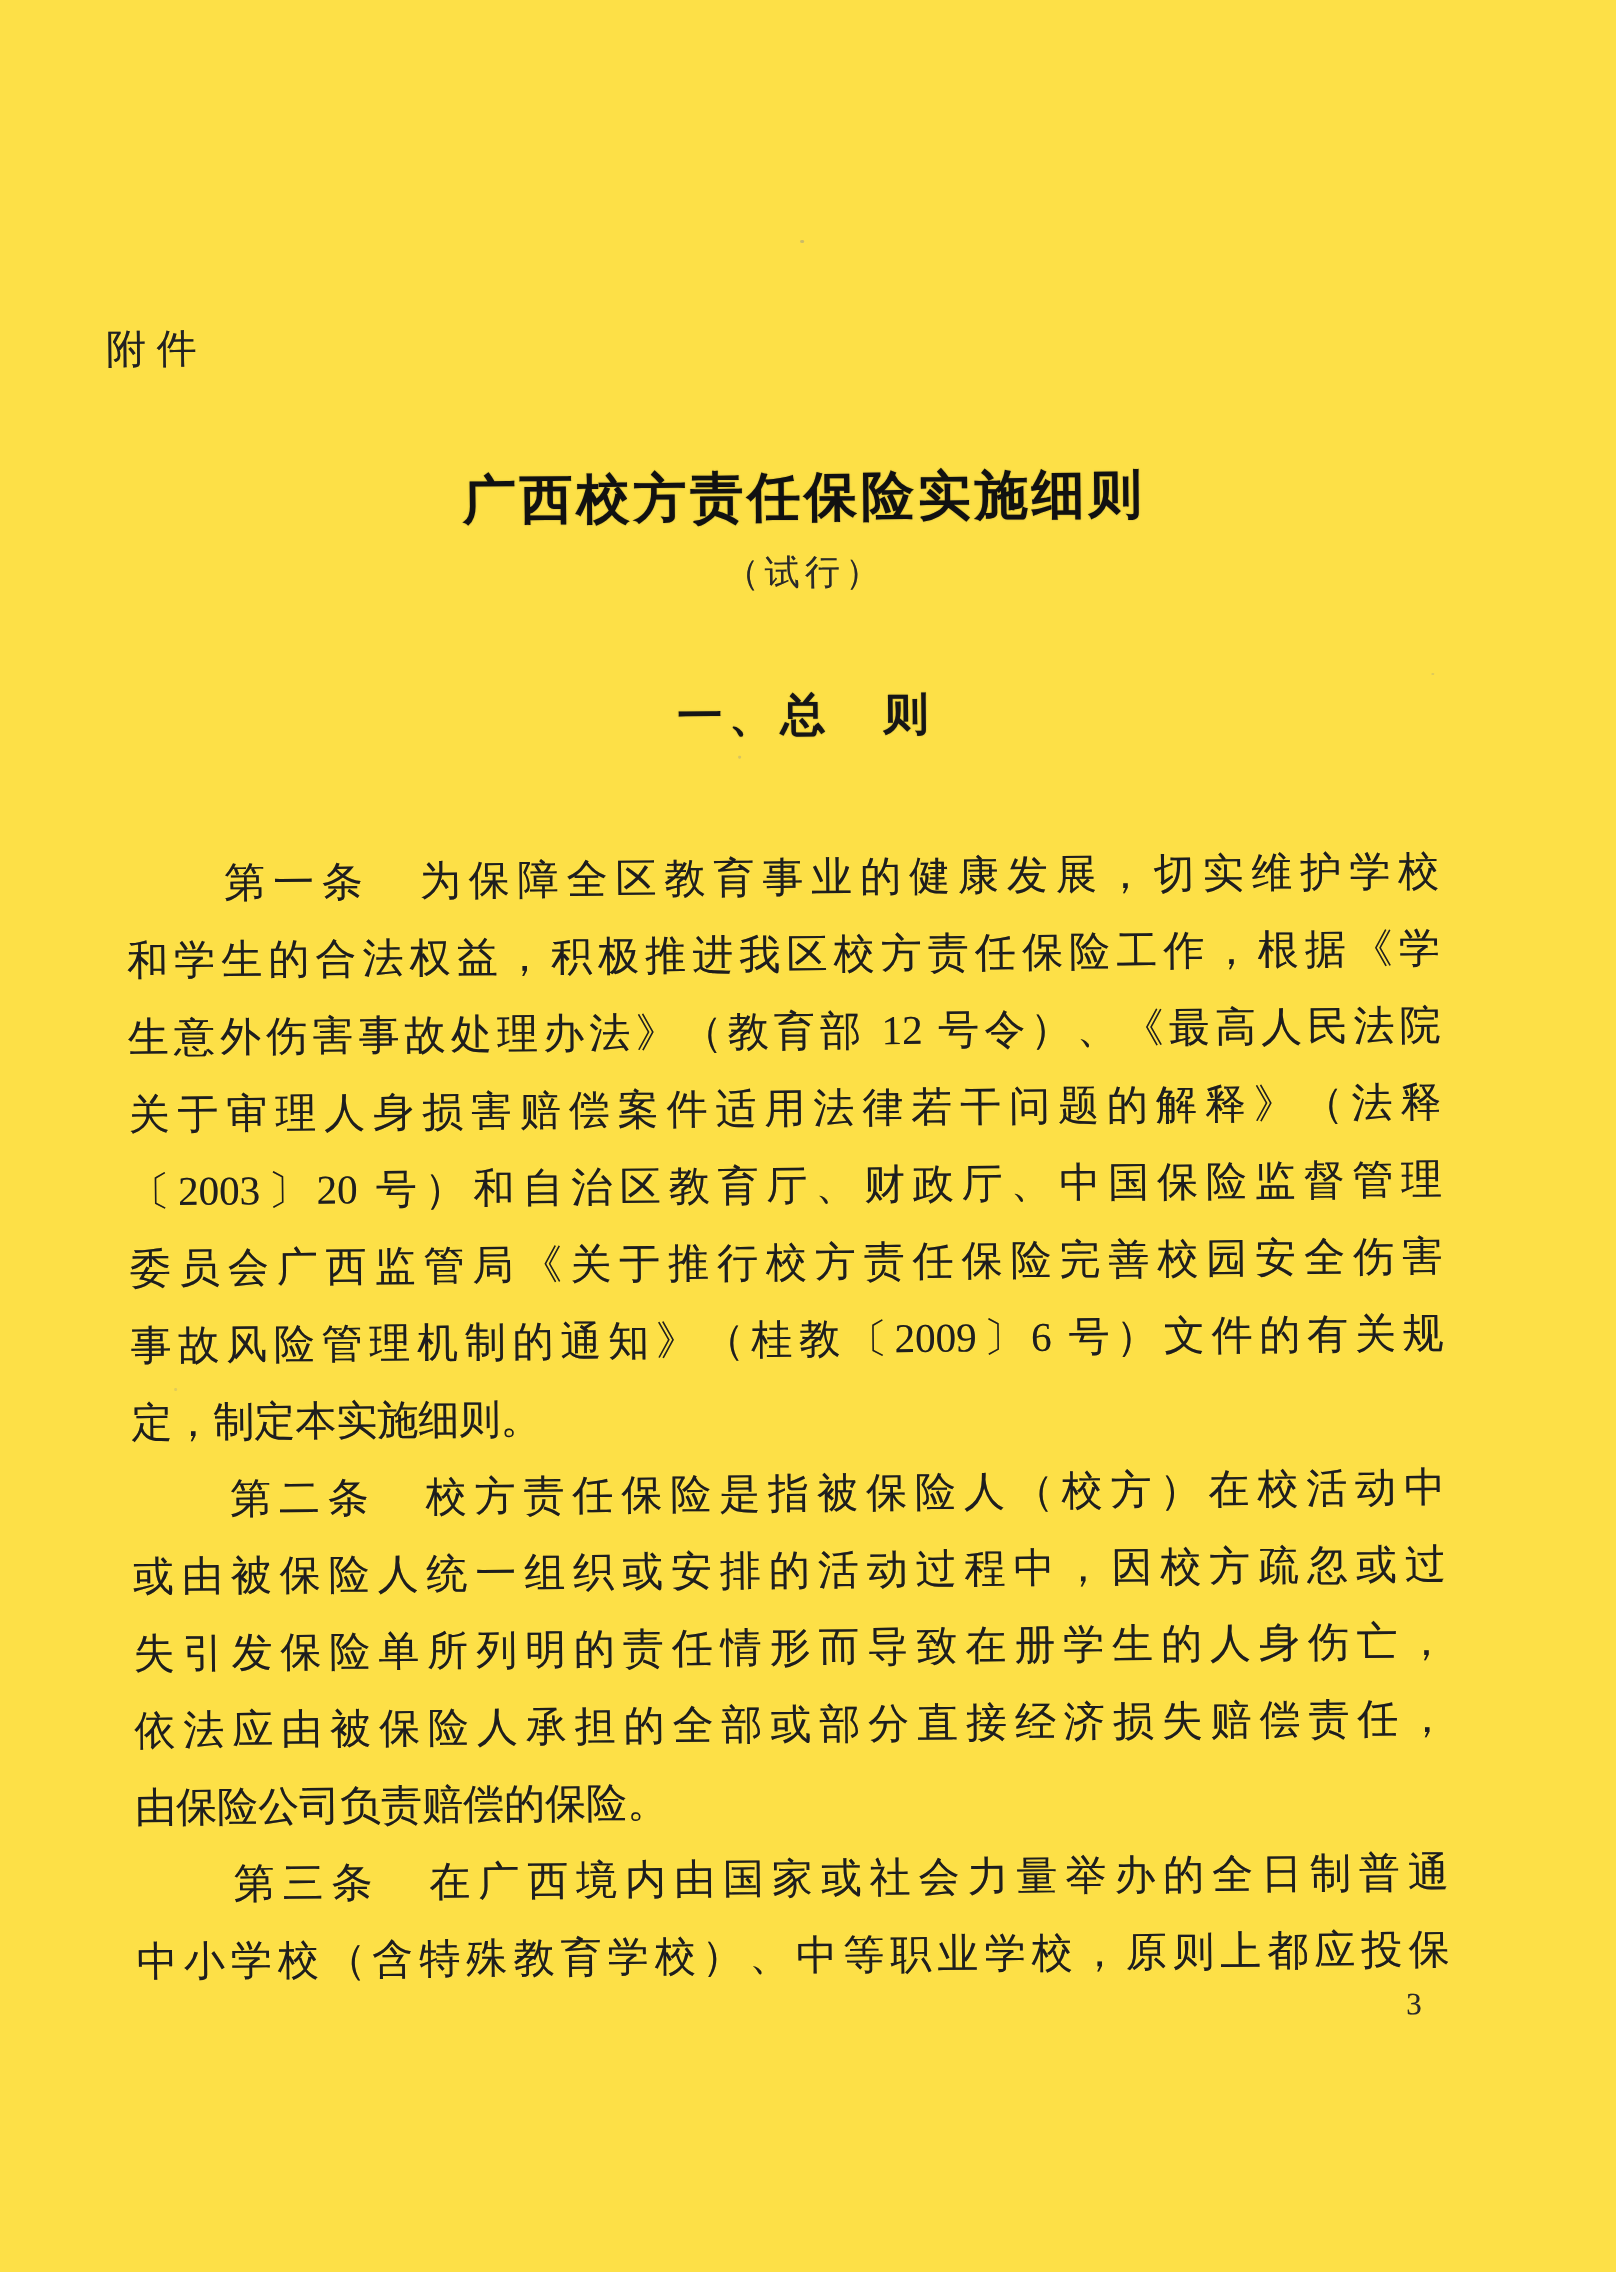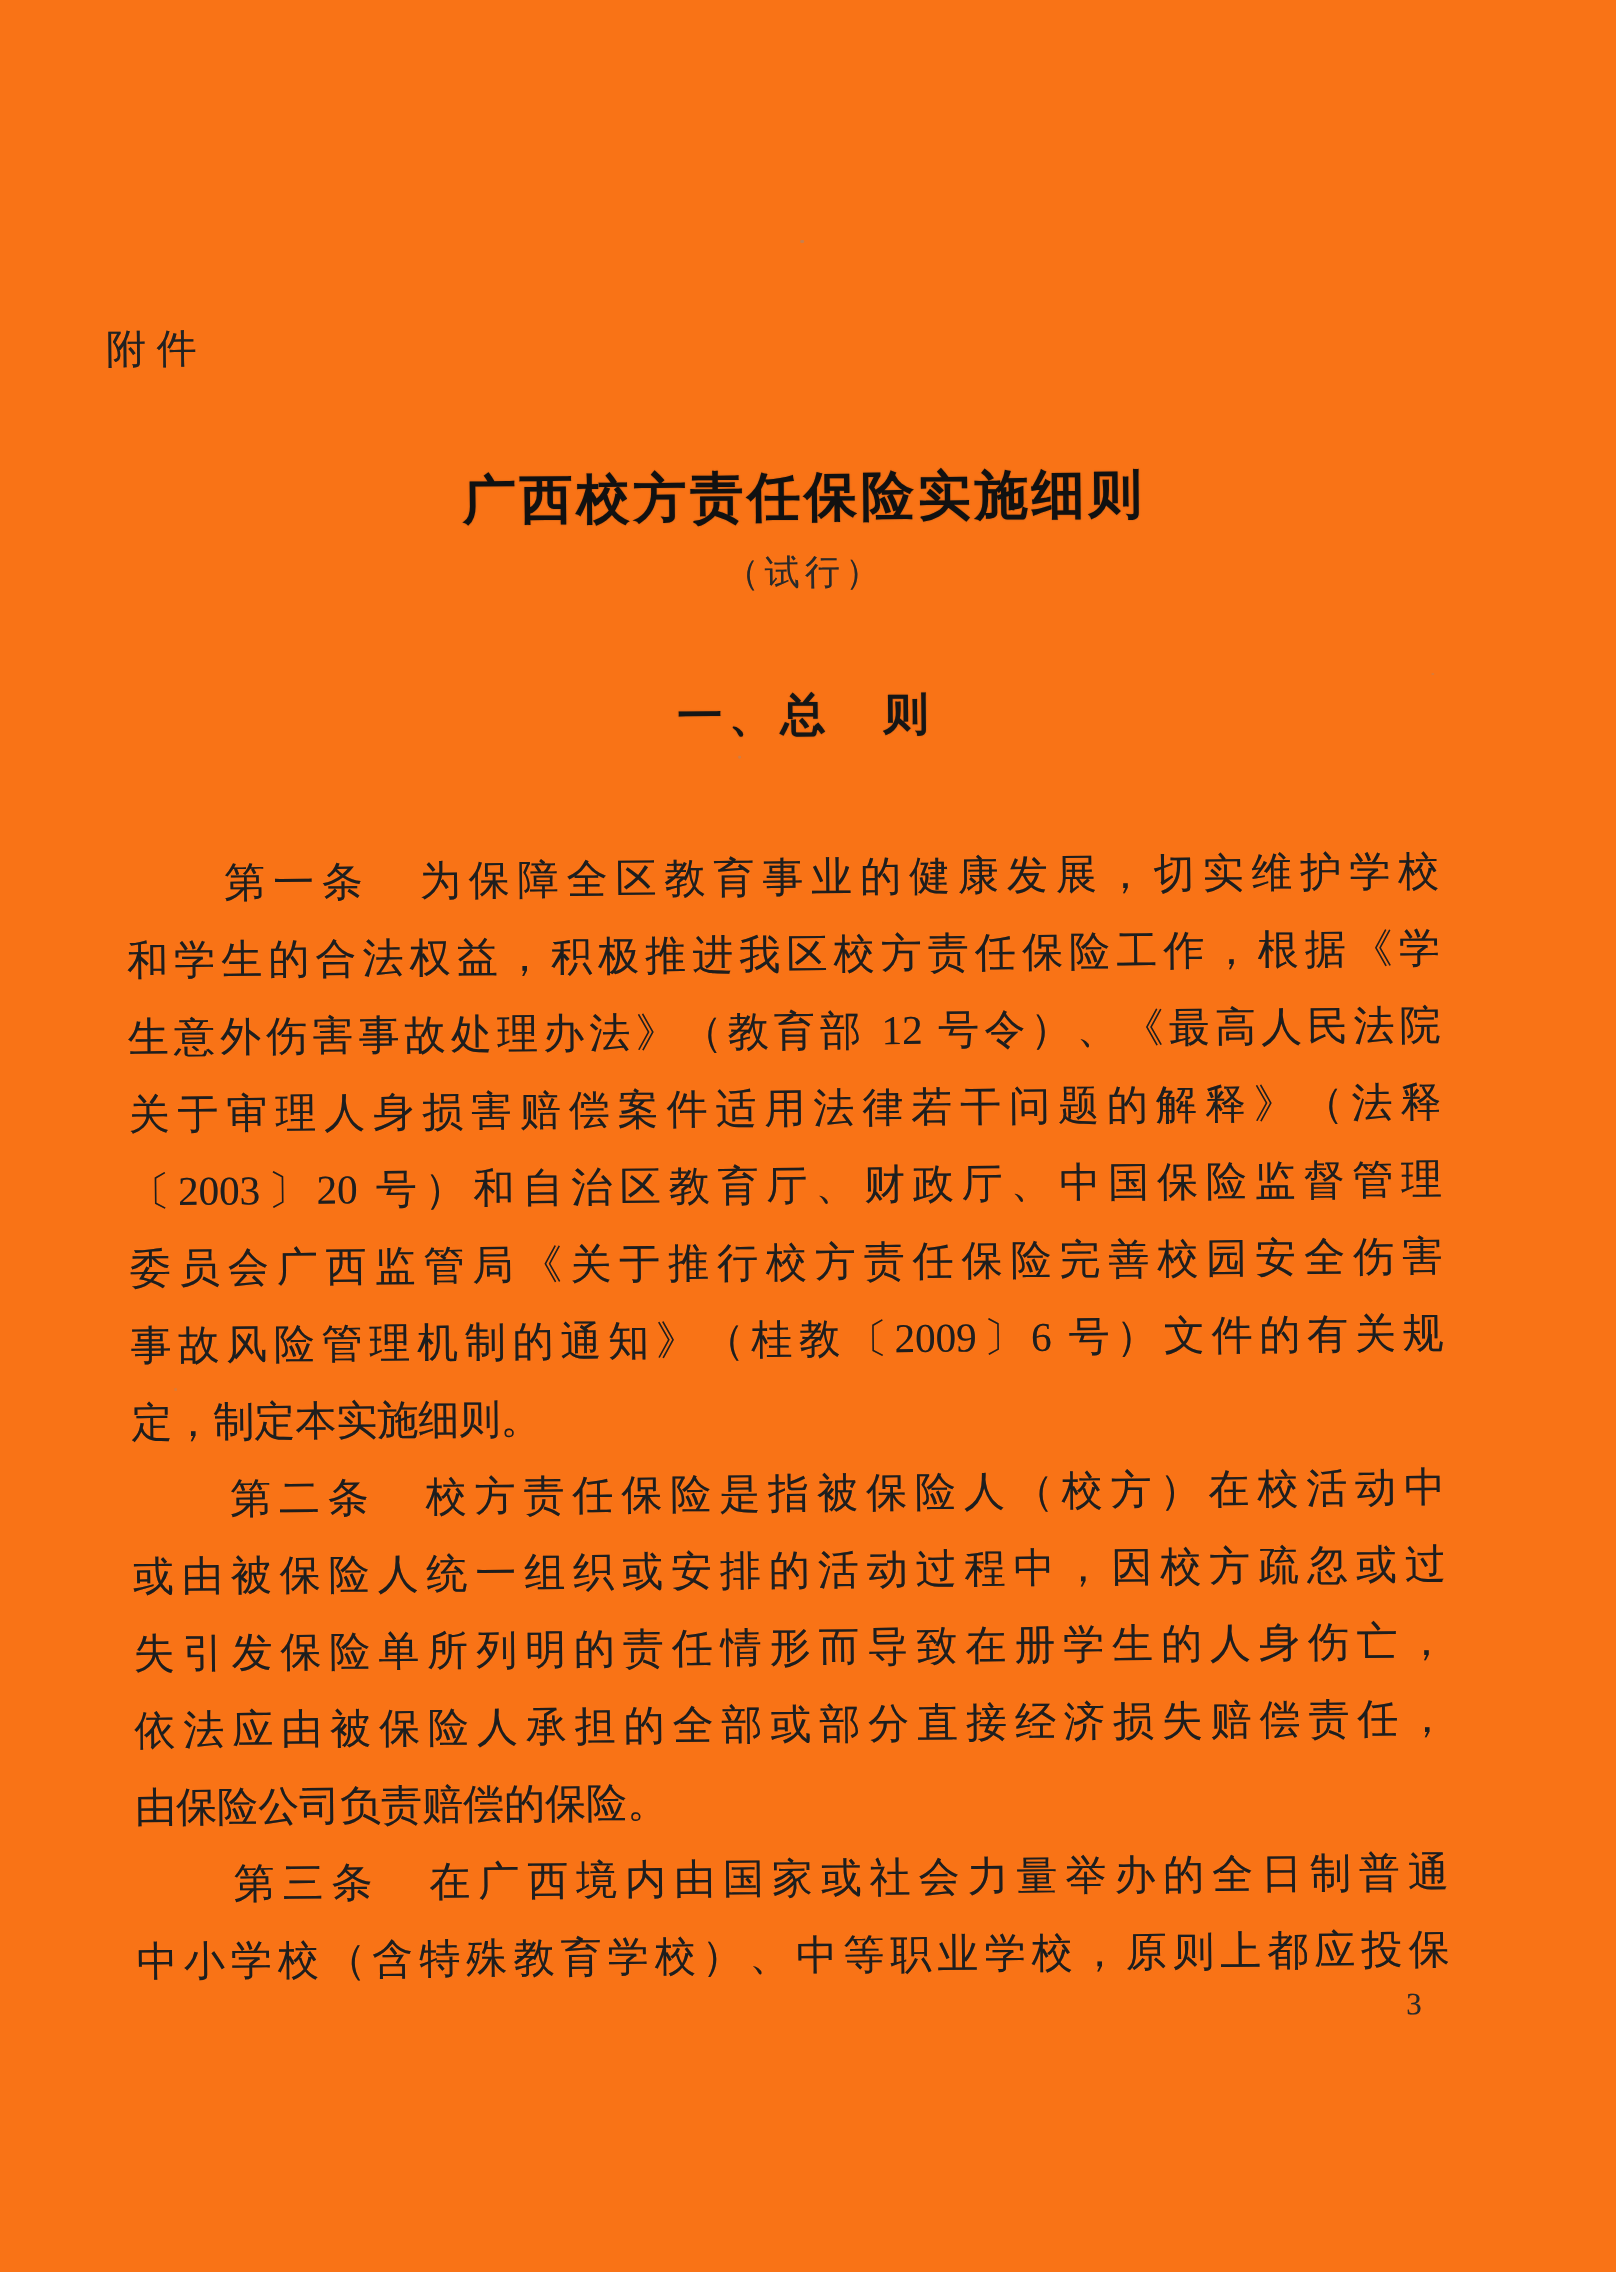--- a/index.html
+++ b/index.html
@@ -5,21 +5,21 @@
   html, body {
     margin: 0;
     padding: 0;
     background: #e8e8e8;
   }
   .page {
     position: relative;
     width: 1617px;
     height: 2273px;
     margin: 0 auto;
-    background: #f97316;
+    background: #fde047;
     overflow: hidden;
     color: #1c1c1c;
     font-family: "Liberation Serif", "DejaVu Serif", serif;
   }
   .scan-content {
     position: absolute;
     inset: 0;
     transform: rotate(-0.55deg);
     transform-origin: 50% 42%;
   }

